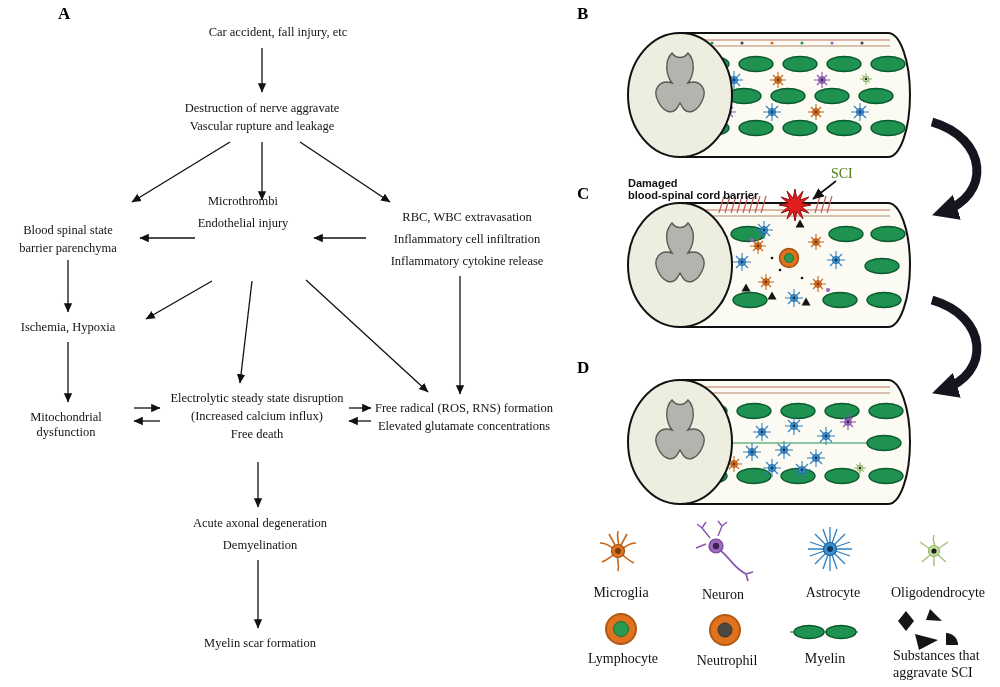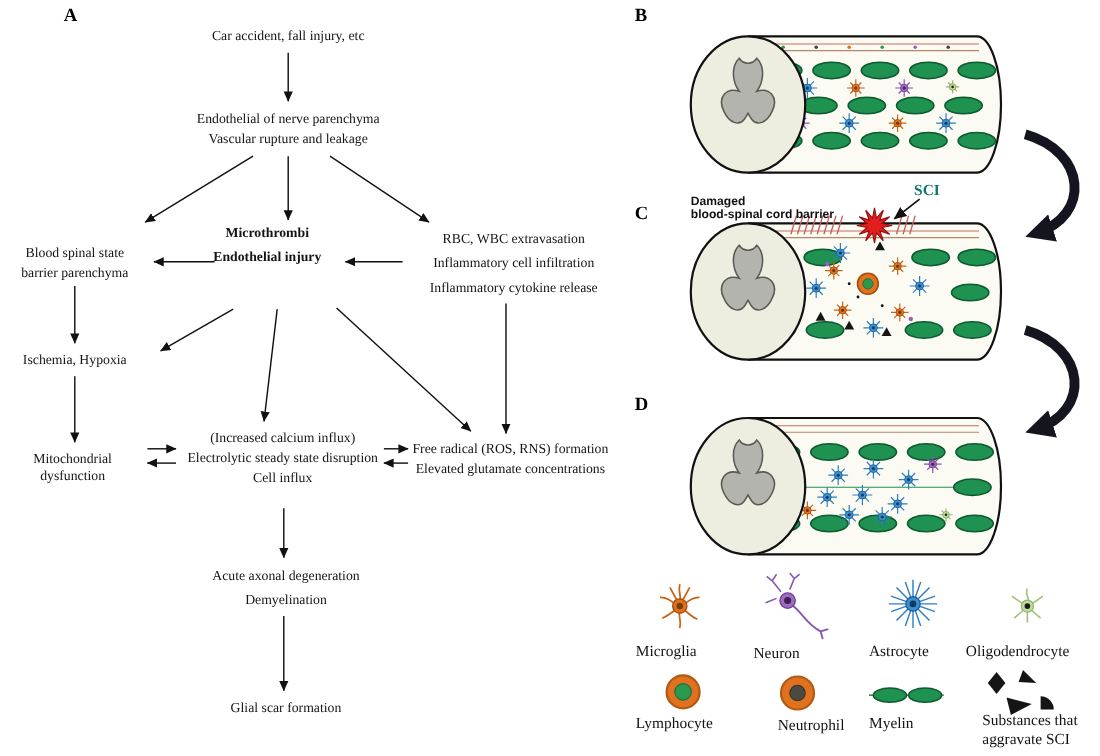--- a/index.html
+++ b/index.html
@@ -3,24 +3,24 @@
 <meta charset="utf-8">
 <style>
   html,body{margin:0;padding:0;background:#fff;}
   #figure{position:relative;width:1000px;height:687px;background:#ffffff;overflow:hidden;
           font-family:"Liberation Serif","DejaVu Serif",serif;color:#111;}
   #gfx{position:absolute;left:0;top:0;width:1000px;height:687px;}
   .nodeA{position:absolute;z-index:2;font-size:12.5px;text-align:center;color:#141414;}
   .lh18 div{line-height:18px;}
   .lh22 div{line-height:22px;}
   .panel-letter{position:absolute;z-index:3;font-size:17px;font-weight:bold;color:#000;}
-  .legend-label{position:absolute;z-index:2;font-size:14px;color:#111;}
+  .legend-label{position:absolute;z-index:2;font-size:14px;text-align:center;color:#111;}
   .small-bold{position:absolute;z-index:3;font-family:"Liberation Sans","DejaVu Sans",sans-serif;
               font-size:11px;font-weight:bold;line-height:12px;color:#111;}
-  .sci{position:absolute;z-index:3;font-size:14px;font-weight:bold;color:#0f766e;}
+  .sci{position:absolute;z-index:3;font-size:14px;font-weight:normal;color:#4d7c0f;}
 </style>
 </head>
 <body>
 
 <div id="figure">
 
   <svg id="gfx" viewBox="0 0 1000 687">
     <defs>
       <marker id="ah" viewBox="0 0 10 10" markerWidth="8" markerHeight="8" refX="8.5" refY="5" orient="auto">
         <path d="M0,1 L9,5 L0,9 z" fill="#111"></path>
@@ -259,74 +259,74 @@
       <path d="M915,634 L938,640 L919,650 z"></path>
       <path d="M946,633 A12,12 0 0 1 958,645 L946,645 z"></path>
     </g>
   </svg>
 
   <div class="panel-letter" style="left:58px;top:4px;">A</div>
   <div class="panel-letter" style="left:577px;top:4px;">B</div>
   <div class="panel-letter" style="left:577px;top:184px;">C</div>
   <div class="panel-letter" style="left:577px;top:358px;">D</div>
 
-  <div class="nodeA" style="left:162px;top:25px;width:200px;">
+  <div class="nodeA" style="left:178px;top:25px;width:200px;">
     <div>Car accident, fall injury, etc</div>
   </div>
   <div class="nodeA lh18" style="left:152px;top:99px;width:220px;">
-    <div>Endothelial of nerve parenchyma</div>
+    <div>Destruction of nerve aggravate</div>
     <div>Vascular rupture and leakage</div>
   </div>
   <div class="nodeA lh18" style="left:8px;top:221px;width:120px;">
     <div>Blood spinal state</div>
     <div>barrier parenchyma</div>
   </div>
-  <div class="nodeA lh22" style="left:173px;top:200px;width:140px;font-weight:bold;">
+  <div class="nodeA lh22" style="left:173px;top:190px;width:140px;">
     <div>Microthrombi</div>
     <div>Endothelial injury</div>
   </div>
   <div class="nodeA lh22" style="left:377px;top:206px;width:180px;">
     <div>RBC, WBC extravasation</div>
     <div>Inflammatory cell infiltration</div>
     <div>Inflammatory cytokine release</div>
   </div>
   <div class="nodeA" style="left:0px;top:320px;width:136px;">
     <div>Ischemia, Hypoxia</div>
   </div>
   <div class="nodeA" style="left:0px;top:410px;width:132px;">
     <div>Mitochondrial dysfunction</div>
   </div>
   <div class="nodeA lh18" style="left:162px;top:389px;width:190px;">
+    <div>Electrolytic steady state disruption</div>
     <div>(Increased calcium influx)</div>
-    <div>Electrolytic steady state disruption</div>
-    <div>Cell influx</div>
+    <div>Free death</div>
   </div>
   <div class="nodeA lh18" style="left:374px;top:399px;width:180px;">
     <div>Free radical (ROS, RNS) formation</div>
     <div>Elevated glutamate concentrations</div>
   </div>
   <div class="nodeA lh22" style="left:160px;top:512px;width:200px;">
     <div>Acute axonal degeneration</div>
     <div>Demyelination</div>
   </div>
   <div class="nodeA" style="left:180px;top:636px;width:160px;">
-    <div>Glial scar formation</div>
+    <div>Myelin scar formation</div>
   </div>
 
   <div class="small-bold" style="left:628px;top:177px;width:150px;">
     <div>Damaged</div>
     <div>blood-spinal cord barrier</div>
   </div>
   <div class="sci" style="left:831px;top:166px;">SCI</div>
 
   <div class="legend-label" style="left:578px;top:585px;width:86px;">Microglia</div>
   <div class="legend-label" style="left:685px;top:587px;width:76px;">Neuron</div>
   <div class="legend-label" style="left:790px;top:585px;width:86px;">Astrocyte</div>
   <div class="legend-label" style="left:878px;top:585px;width:120px;">Oligodendrocyte</div>
   <div class="legend-label" style="left:578px;top:651px;width:90px;">Lymphocyte</div>
-  <div class="legend-label" style="left:707px;top:653px;width:90px;">Neutrophil</div>
+  <div class="legend-label" style="left:682px;top:653px;width:90px;">Neutrophil</div>
   <div class="legend-label" style="left:790px;top:651px;width:70px;">Myelin</div>
   <div class="legend-label" style="left:893px;top:647px;width:110px;text-align:left;line-height:17px;">
     <div>Substances that</div>
     <div>aggravate SCI</div>
   </div>
 
 </div>
 
 </body></html>

